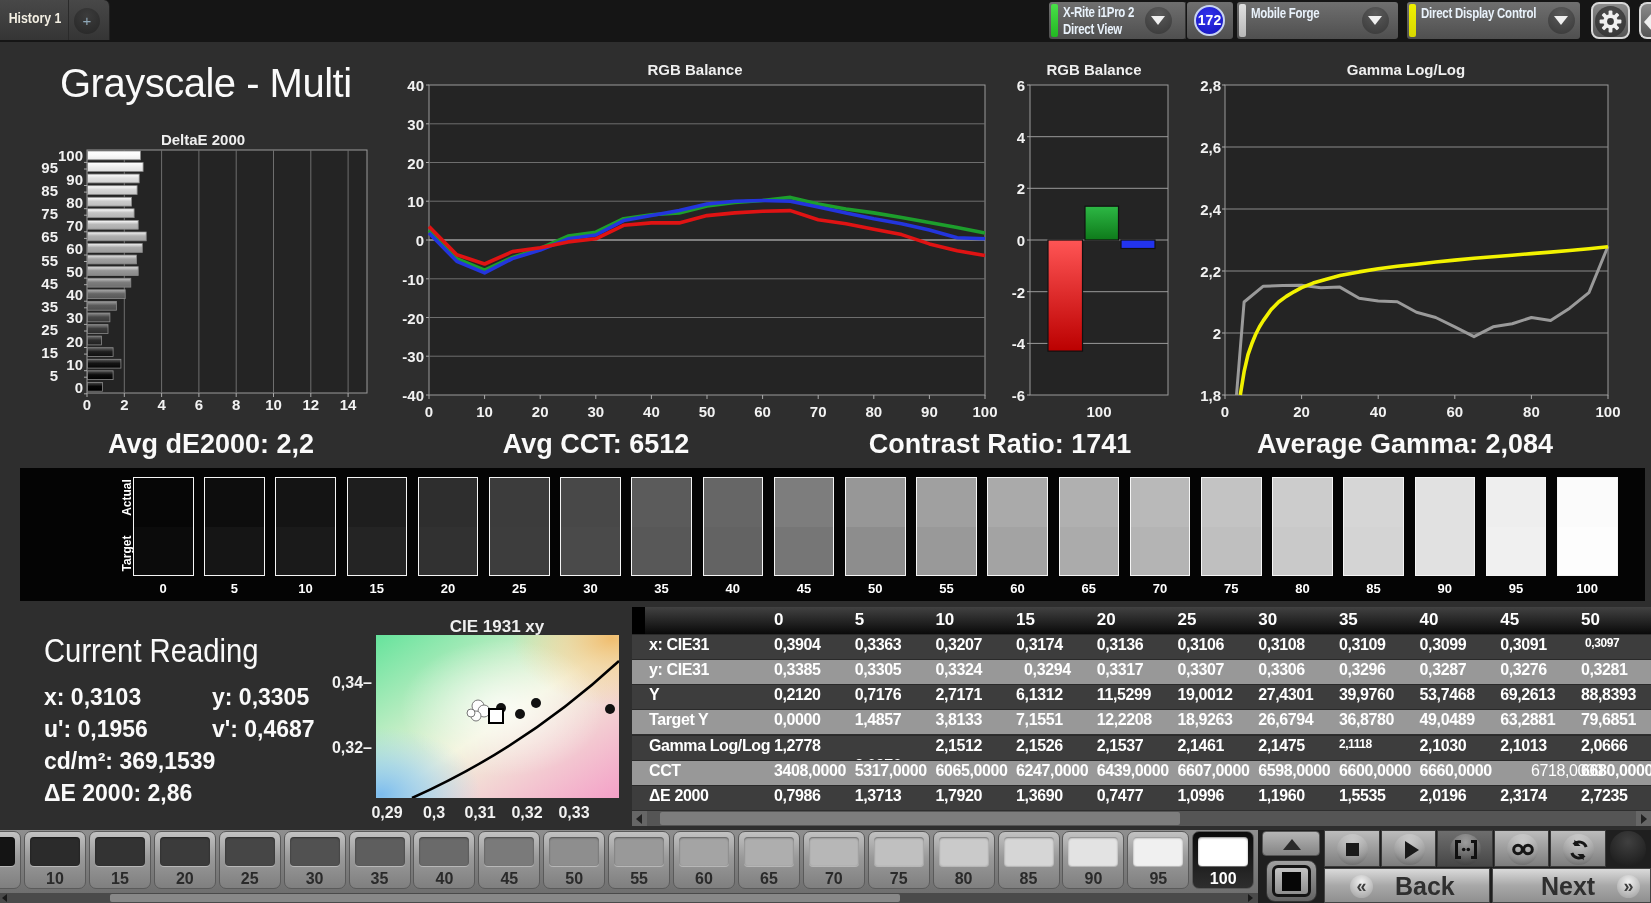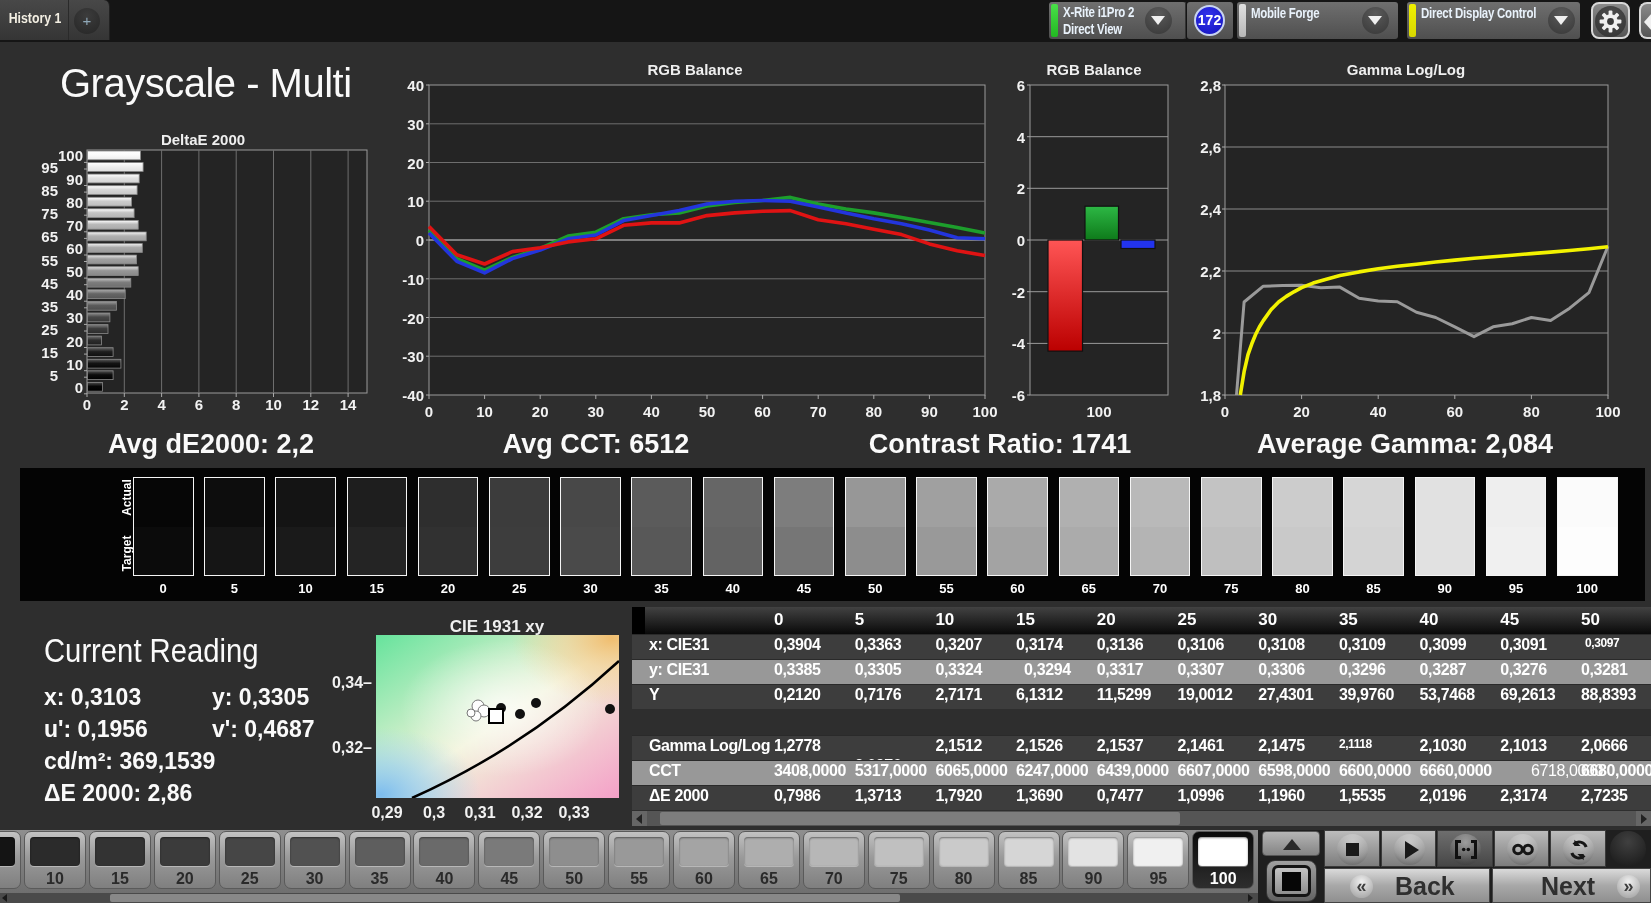--- a/index.html
+++ b/index.html
@@ -605,20 +605,34 @@
         <div class="abs" style="left:303.4px;top:1px;font-size:16px;font-weight:600;color:#fff;letter-spacing:-0.4px;">2,7171</div>
         <div class="abs" style="left:384.1px;top:1px;font-size:16px;font-weight:600;color:#fff;letter-spacing:-0.4px;">6,1312</div>
         <div class="abs" style="left:464.8px;top:1px;font-size:16px;font-weight:600;color:#fff;letter-spacing:-0.4px;">11,5299</div>
         <div class="abs" style="left:545.5px;top:1px;font-size:16px;font-weight:600;color:#fff;letter-spacing:-0.4px;">19,0012</div>
         <div class="abs" style="left:626.2px;top:1px;font-size:16px;font-weight:600;color:#fff;letter-spacing:-0.4px;">27,4301</div>
         <div class="abs" style="left:706.9px;top:1px;font-size:16px;font-weight:600;color:#fff;letter-spacing:-0.4px;">39,9760</div>
         <div class="abs" style="left:787.6px;top:1px;font-size:16px;font-weight:600;color:#fff;letter-spacing:-0.4px;">53,7468</div>
         <div class="abs" style="left:868.3px;top:1px;font-size:16px;font-weight:600;color:#fff;letter-spacing:-0.4px;">69,2613</div>
         <div class="abs" style="left:949.0px;top:1px;font-size:16px;font-weight:600;color:#fff;letter-spacing:-0.4px;">88,8393</div>
       </div>
+      <div class="abs" style="left:0;top:102.4px;width:1019px;height:25.1px;background:#989898;border-top:1px solid #2a2a2a;">
+        <div class="abs" style="left:17px;top:1px;font-size:16px;font-weight:600;color:#fff;letter-spacing:-0.4px;">Target Y</div>
+        <div class="abs" style="left:142.0px;top:1px;font-size:16px;font-weight:600;color:#fff;letter-spacing:-0.4px;">0,0000</div>
+        <div class="abs" style="left:222.7px;top:1px;font-size:16px;font-weight:600;color:#fff;letter-spacing:-0.4px;">1,4857</div>
+        <div class="abs" style="left:303.4px;top:1px;font-size:16px;font-weight:600;color:#fff;letter-spacing:-0.4px;">3,8133</div>
+        <div class="abs" style="left:384.1px;top:1px;font-size:16px;font-weight:600;color:#fff;letter-spacing:-0.4px;">7,1551</div>
+        <div class="abs" style="left:464.8px;top:1px;font-size:16px;font-weight:600;color:#fff;letter-spacing:-0.4px;">12,2208</div>
+        <div class="abs" style="left:545.5px;top:1px;font-size:16px;font-weight:600;color:#fff;letter-spacing:-0.4px;">18,9263</div>
+        <div class="abs" style="left:626.2px;top:1px;font-size:16px;font-weight:600;color:#fff;letter-spacing:-0.4px;">26,6794</div>
+        <div class="abs" style="left:706.9px;top:1px;font-size:16px;font-weight:600;color:#fff;letter-spacing:-0.4px;">36,8780</div>
+        <div class="abs" style="left:787.6px;top:1px;font-size:16px;font-weight:600;color:#fff;letter-spacing:-0.4px;">49,0489</div>
+        <div class="abs" style="left:868.3px;top:1px;font-size:16px;font-weight:600;color:#fff;letter-spacing:-0.4px;">63,2881</div>
+        <div class="abs" style="left:949.0px;top:1px;font-size:16px;font-weight:600;color:#fff;letter-spacing:-0.4px;">79,6851</div>
+      </div>
       <div class="abs" style="left:0;top:127.6px;width:1019px;height:25.1px;background:#3d3d3d;border-top:1px solid #2a2a2a;">
         <div class="abs" style="left:17px;top:1px;font-size:16px;font-weight:600;color:#fff;letter-spacing:-0.4px;">Gamma Log/Log</div>
         <div class="abs" style="left:142.0px;top:1px;font-size:16px;font-weight:600;color:#fff;letter-spacing:-0.4px;">1,2778</div>
         <div class="abs" style="left:222.7px;top:1px;font-size:16px;font-weight:600;color:#fff;letter-spacing:-0.4px;margin-top:20px;">2,0976</div>
         <div class="abs" style="left:303.4px;top:1px;font-size:16px;font-weight:600;color:#fff;letter-spacing:-0.4px;">2,1512</div>
         <div class="abs" style="left:384.1px;top:1px;font-size:16px;font-weight:600;color:#fff;letter-spacing:-0.4px;">2,1526</div>
         <div class="abs" style="left:464.8px;top:1px;font-size:16px;font-weight:600;color:#fff;letter-spacing:-0.4px;">2,1537</div>
         <div class="abs" style="left:545.5px;top:1px;font-size:16px;font-weight:600;color:#fff;letter-spacing:-0.4px;">2,1461</div>
         <div class="abs" style="left:626.2px;top:1px;font-size:16px;font-weight:600;color:#fff;letter-spacing:-0.4px;">2,1475</div>
         <div class="abs" style="left:706.9px;top:1px;font-size:12px;font-weight:600;color:#fff;letter-spacing:-0.4px;">2,1118</div>

